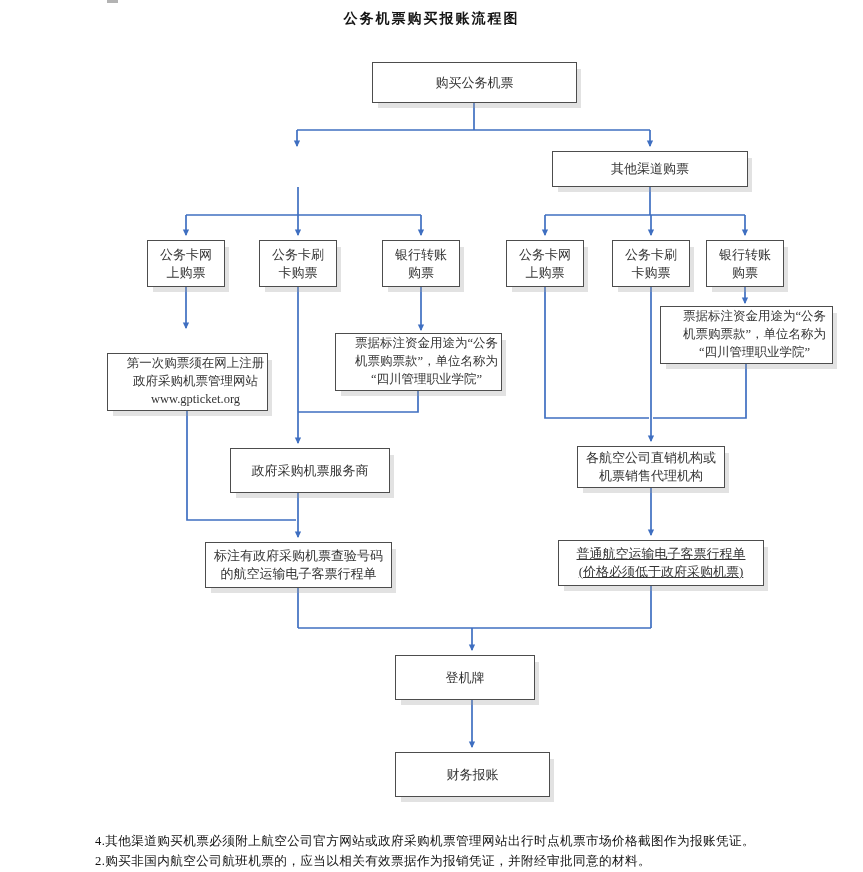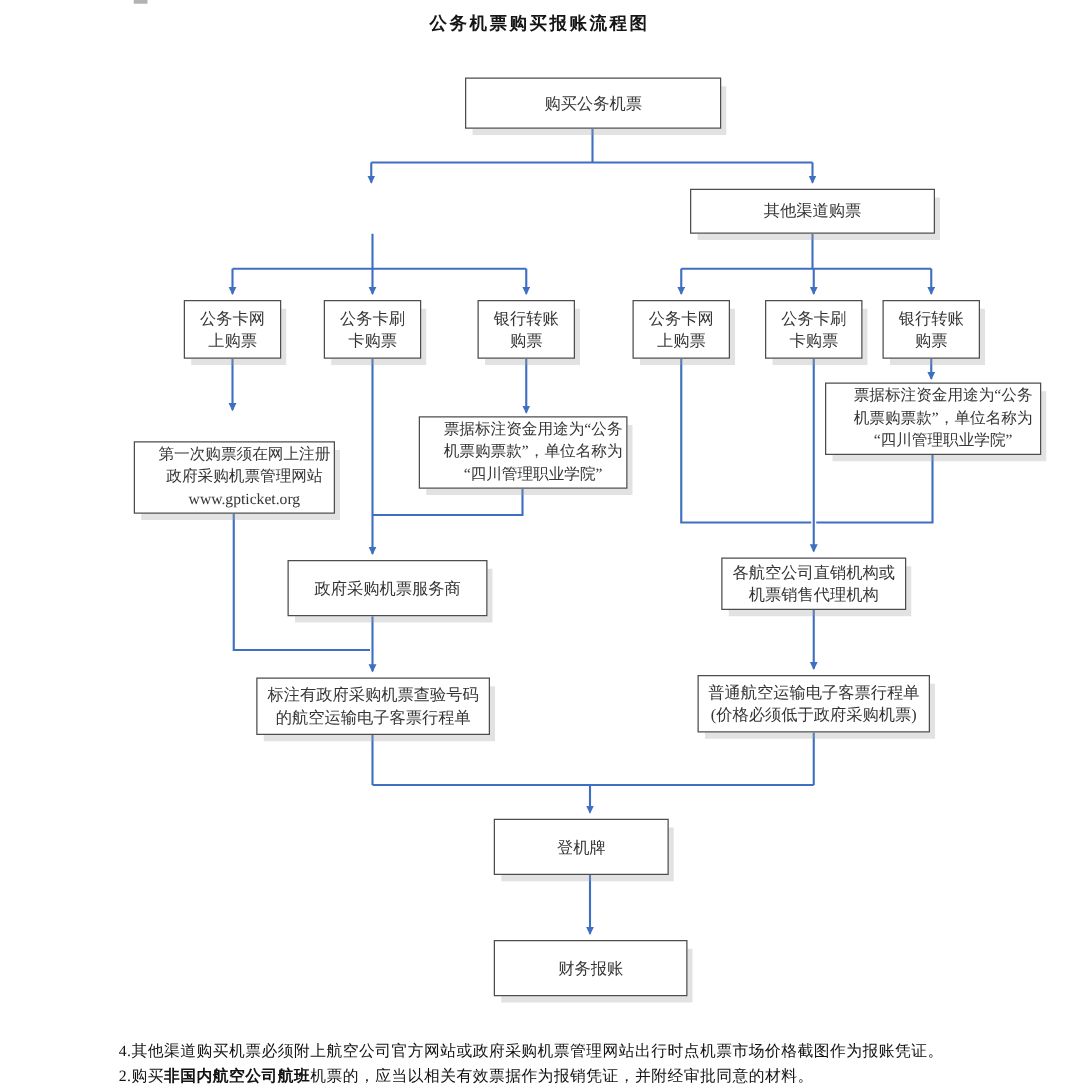--- a/index.html
+++ b/index.html
@@ -36,21 +36,21 @@
   .node.note{font-size:12.5px;line-height:1.42;padding-left:16px;}
   .connectors{
     position:absolute;left:0;top:0;width:863px;height:872px;
     z-index:1;pointer-events:none;
   }
   .footer{
     position:absolute;left:95px;top:832px;width:768px;
     font-size:12.6px;line-height:1.55;color:#121212;
     letter-spacing:0.4px;
   }
-  .footer .b{font-weight:bold;margin-top:20px;}
+  .footer .b{font-weight:normal;margin-top:20px;}
 </style>
 </head>
 <body>
 
 <div class="page">
 
   <div class="scan-mark"></div>
 
   <div class="title">公务机票购买报账流程图</div>
 
@@ -132,21 +132,21 @@
   <div class="node note" style="left:660px;top:306px;width:173px;height:58px;">票据标注资金用途为“公务
 机票购票款”，单位名称为
 “四川管理职业学院”</div>
 
   <div class="node" style="left:230px;top:448px;width:160px;height:45px;">政府采购机票服务商</div>
   <div class="node" style="left:577px;top:446px;width:148px;height:42px;">各航空公司直销机构或
 机票销售代理机构</div>
 
   <div class="node" style="left:205px;top:542px;width:187px;height:46px;">标注有政府采购机票查验号码
 的航空运输电子客票行程单</div>
-  <div class="node" style="left:558px;top:540px;width:186px;height:46px;">普通航空运输电子客票行程单
+  <div class="node" style="left:558px;top:540px;width:206px;height:46px;text-decoration:underline;">普通航空运输电子客票行程单
 (价格必须低于政府采购机票)</div>
 
   <div class="node" style="left:395px;top:655px;width:140px;height:45px;">登机牌</div>
   <div class="node" style="left:395px;top:752px;width:155px;height:45px;">财务报账</div>
 
   <div class="footer">
     <div>4.其他渠道购买机票必须附上航空公司官方网站或政府采购机票管理网站出行时点机票市场价格截图作为报账凭证。</div>
     <div><span>2.购买</span><span class="b">非国内航空公司航班</span><span>机票的，应当以相关有效票据作为报销凭证，并附经审批同意的材料。</span></div>
   </div>
 

